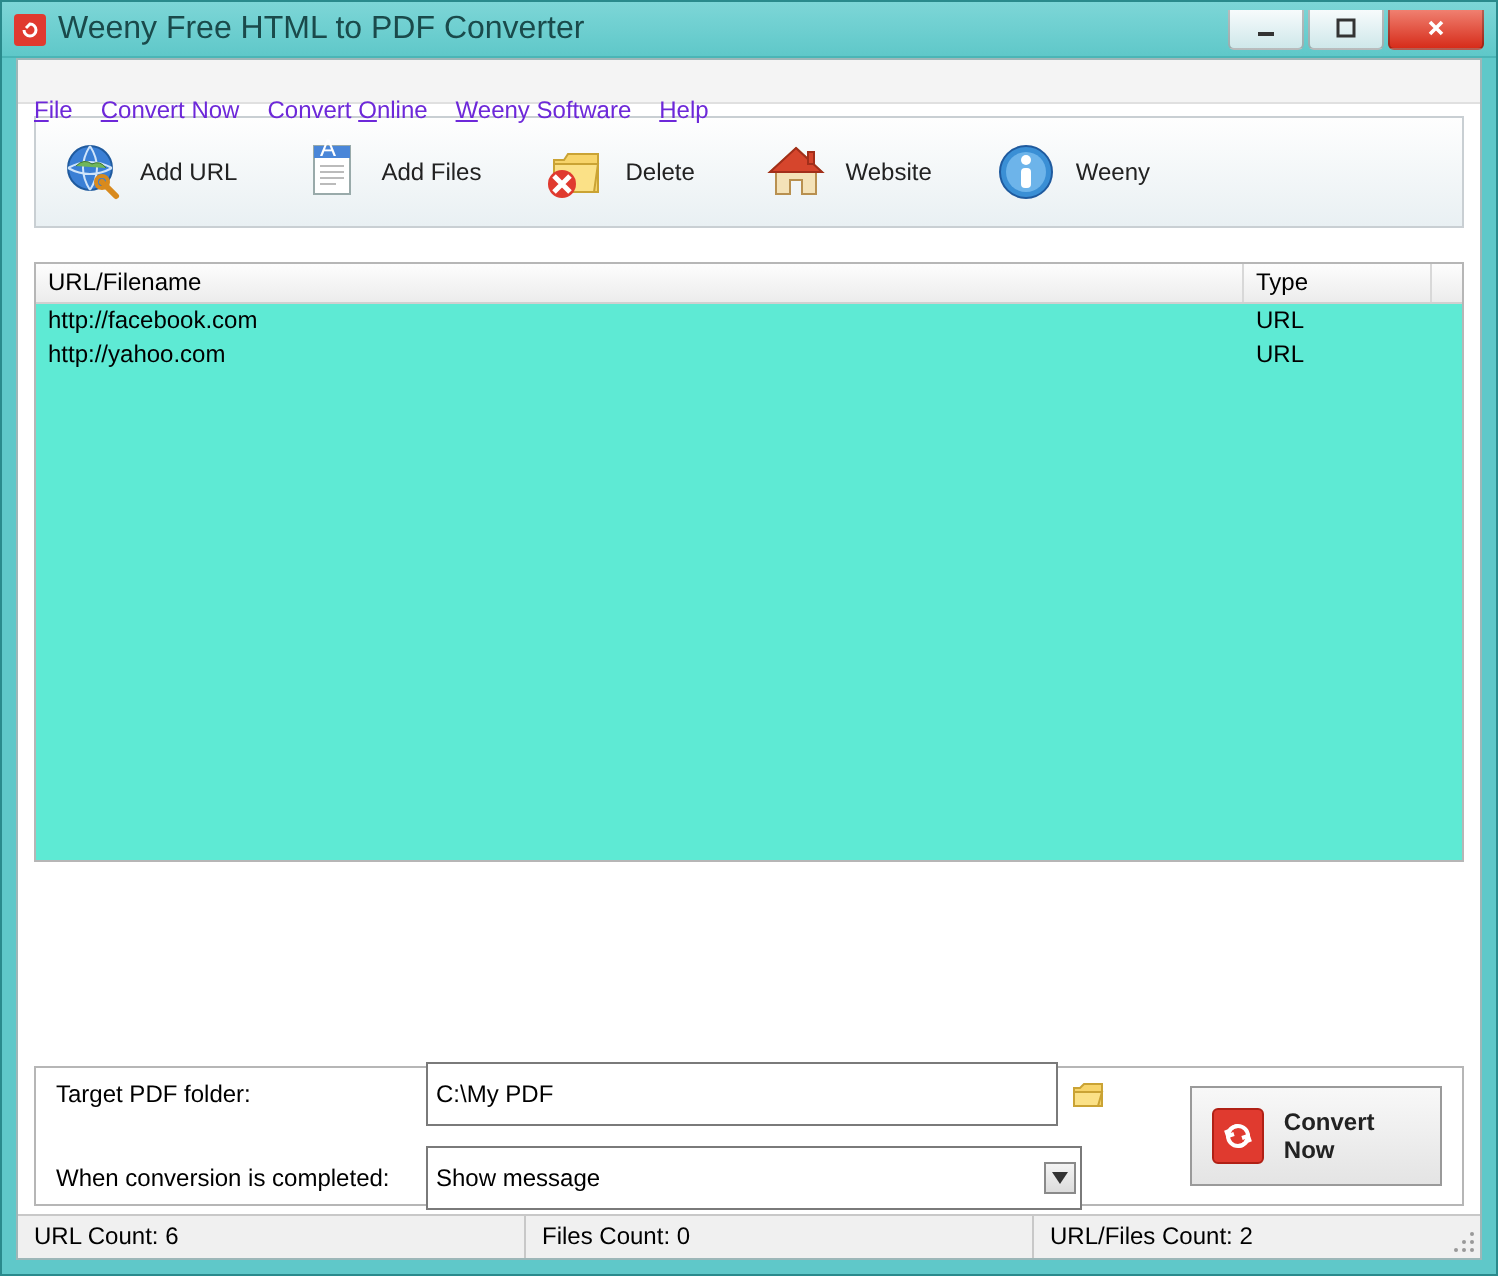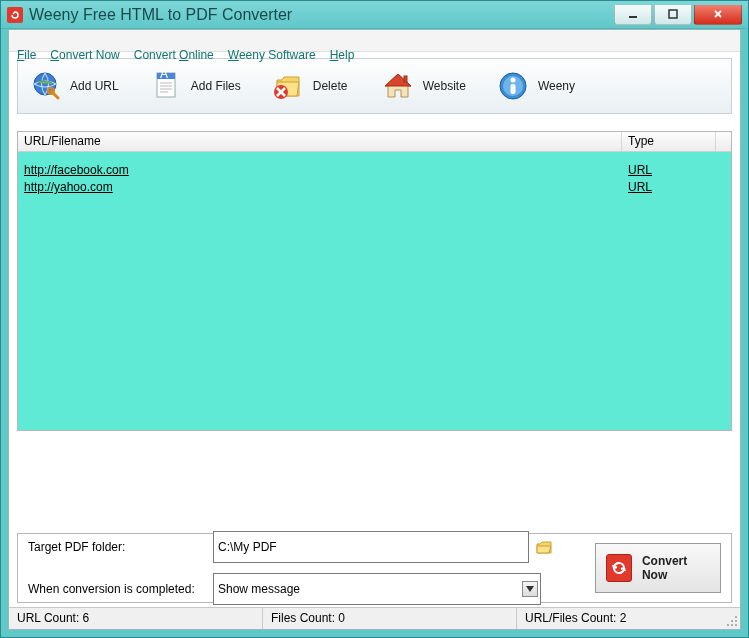--- a/index.html
+++ b/index.html
@@ -15,39 +15,39 @@
 .titlebar .winbtns { display: flex; gap: 2px; }
 .winbtn { width: 38px; height: 20px; border: 1px solid rgba(0,0,0,0.25); border-top: none; border-radius: 0 0 3px 3px; display: flex; align-items: center; justify-content: center; cursor: pointer; background: linear-gradient(#f7fbfc, #cfe8ea); }
 .winbtn.close { width: 48px; background: linear-gradient(#f08070, #d62c1a); }
 .winbtn svg { width: 12px; height: 10px; }
 
 
 .client { position: absolute; left: 7px; top: 28px; right: 7px; bottom: 7px; background: #fff; border: 1px solid #9db7b8; }
 
 
 .menubar { height: 22px; display: flex; align-items: center; gap: 14px; padding: 0 8px; background: #f4f4f4; border-bottom: 1px solid #e0e0e0; }
-.menubar .menu-item { color: #0f766e; cursor: pointer; margin-top: 28px; }
+.menubar .menu-item { color: #6d28d9; cursor: pointer; margin-top: 28px; }
 .menubar .menu-item .ul { text-decoration: underline; }
 
 
 .toolbar { height: 56px; margin: 6px 8px 8px 8px; background: linear-gradient(#fefefe, #e9f0f3); border: 1px solid #c9cfd3; display: flex; align-items: center; padding: 0 6px; gap: 10px; }
 .toolbtn { display: flex; align-items: center; gap: 8px; padding: 4px 16px 4px 4px; border-radius: 3px; cursor: pointer; min-width: 100px; }
 .toolbtn .ticon { width: 34px; height: 34px; display: flex; align-items: center; justify-content: center; }
 .toolbtn .tlabel { color: #222; }
 
 
 .listwrap { position: absolute; left: 8px; right: 8px; top: 101px; height: 300px; border: 1px solid #b6b6b6; background: #5eead4; }
 .listhead { display: flex; height: 20px; background: linear-gradient(#fdfdfd, #ececec); border-bottom: 1px solid #d0d0d0; }
 .listhead .col { padding: 2px 6px; border-right: 1px solid #d8d8d8; cursor: pointer; }
 .listhead .col.url { flex: 0 0 604px; }
 .listhead .col.type { flex: 0 0 94px; }
 .listhead .col.last { flex: 1; border-right: none; }
 .rows { }
 .row { display: flex; height: 17px; }
-.row .cell { padding: 11px 6px; text-decoration: underline; }
+.row .cell { padding: 1px 6px; }
 .row .cell.url { flex: 0 0 604px; }
 .row .cell.type { flex: 0 0 94px; }
 
 
 .options { position: absolute; left: 8px; right: 8px; bottom: 26px; height: 70px; border: 1px solid #b6b6b6; background: #fff; display: flex; align-items: center; padding: 16px 10px; }
 .optgrid { display: grid; grid-template-columns: 185px 340px; row-gap: 10px; align-items: center; }
 .optgrid label { color: #000; }
 .fieldwrap { display: flex; align-items: center; gap: 6px; }
 .textinput { width: 320px; height: 32px; border: 1px solid #7a7a7a; padding: 1px 4px; background: #fff; }
 .select { width: 328px; height: 32px; border: 1px solid #7a7a7a; background: #fff; display: flex; align-items: center; justify-content: space-between; padding: 0 2px 0 4px; cursor: pointer; }

